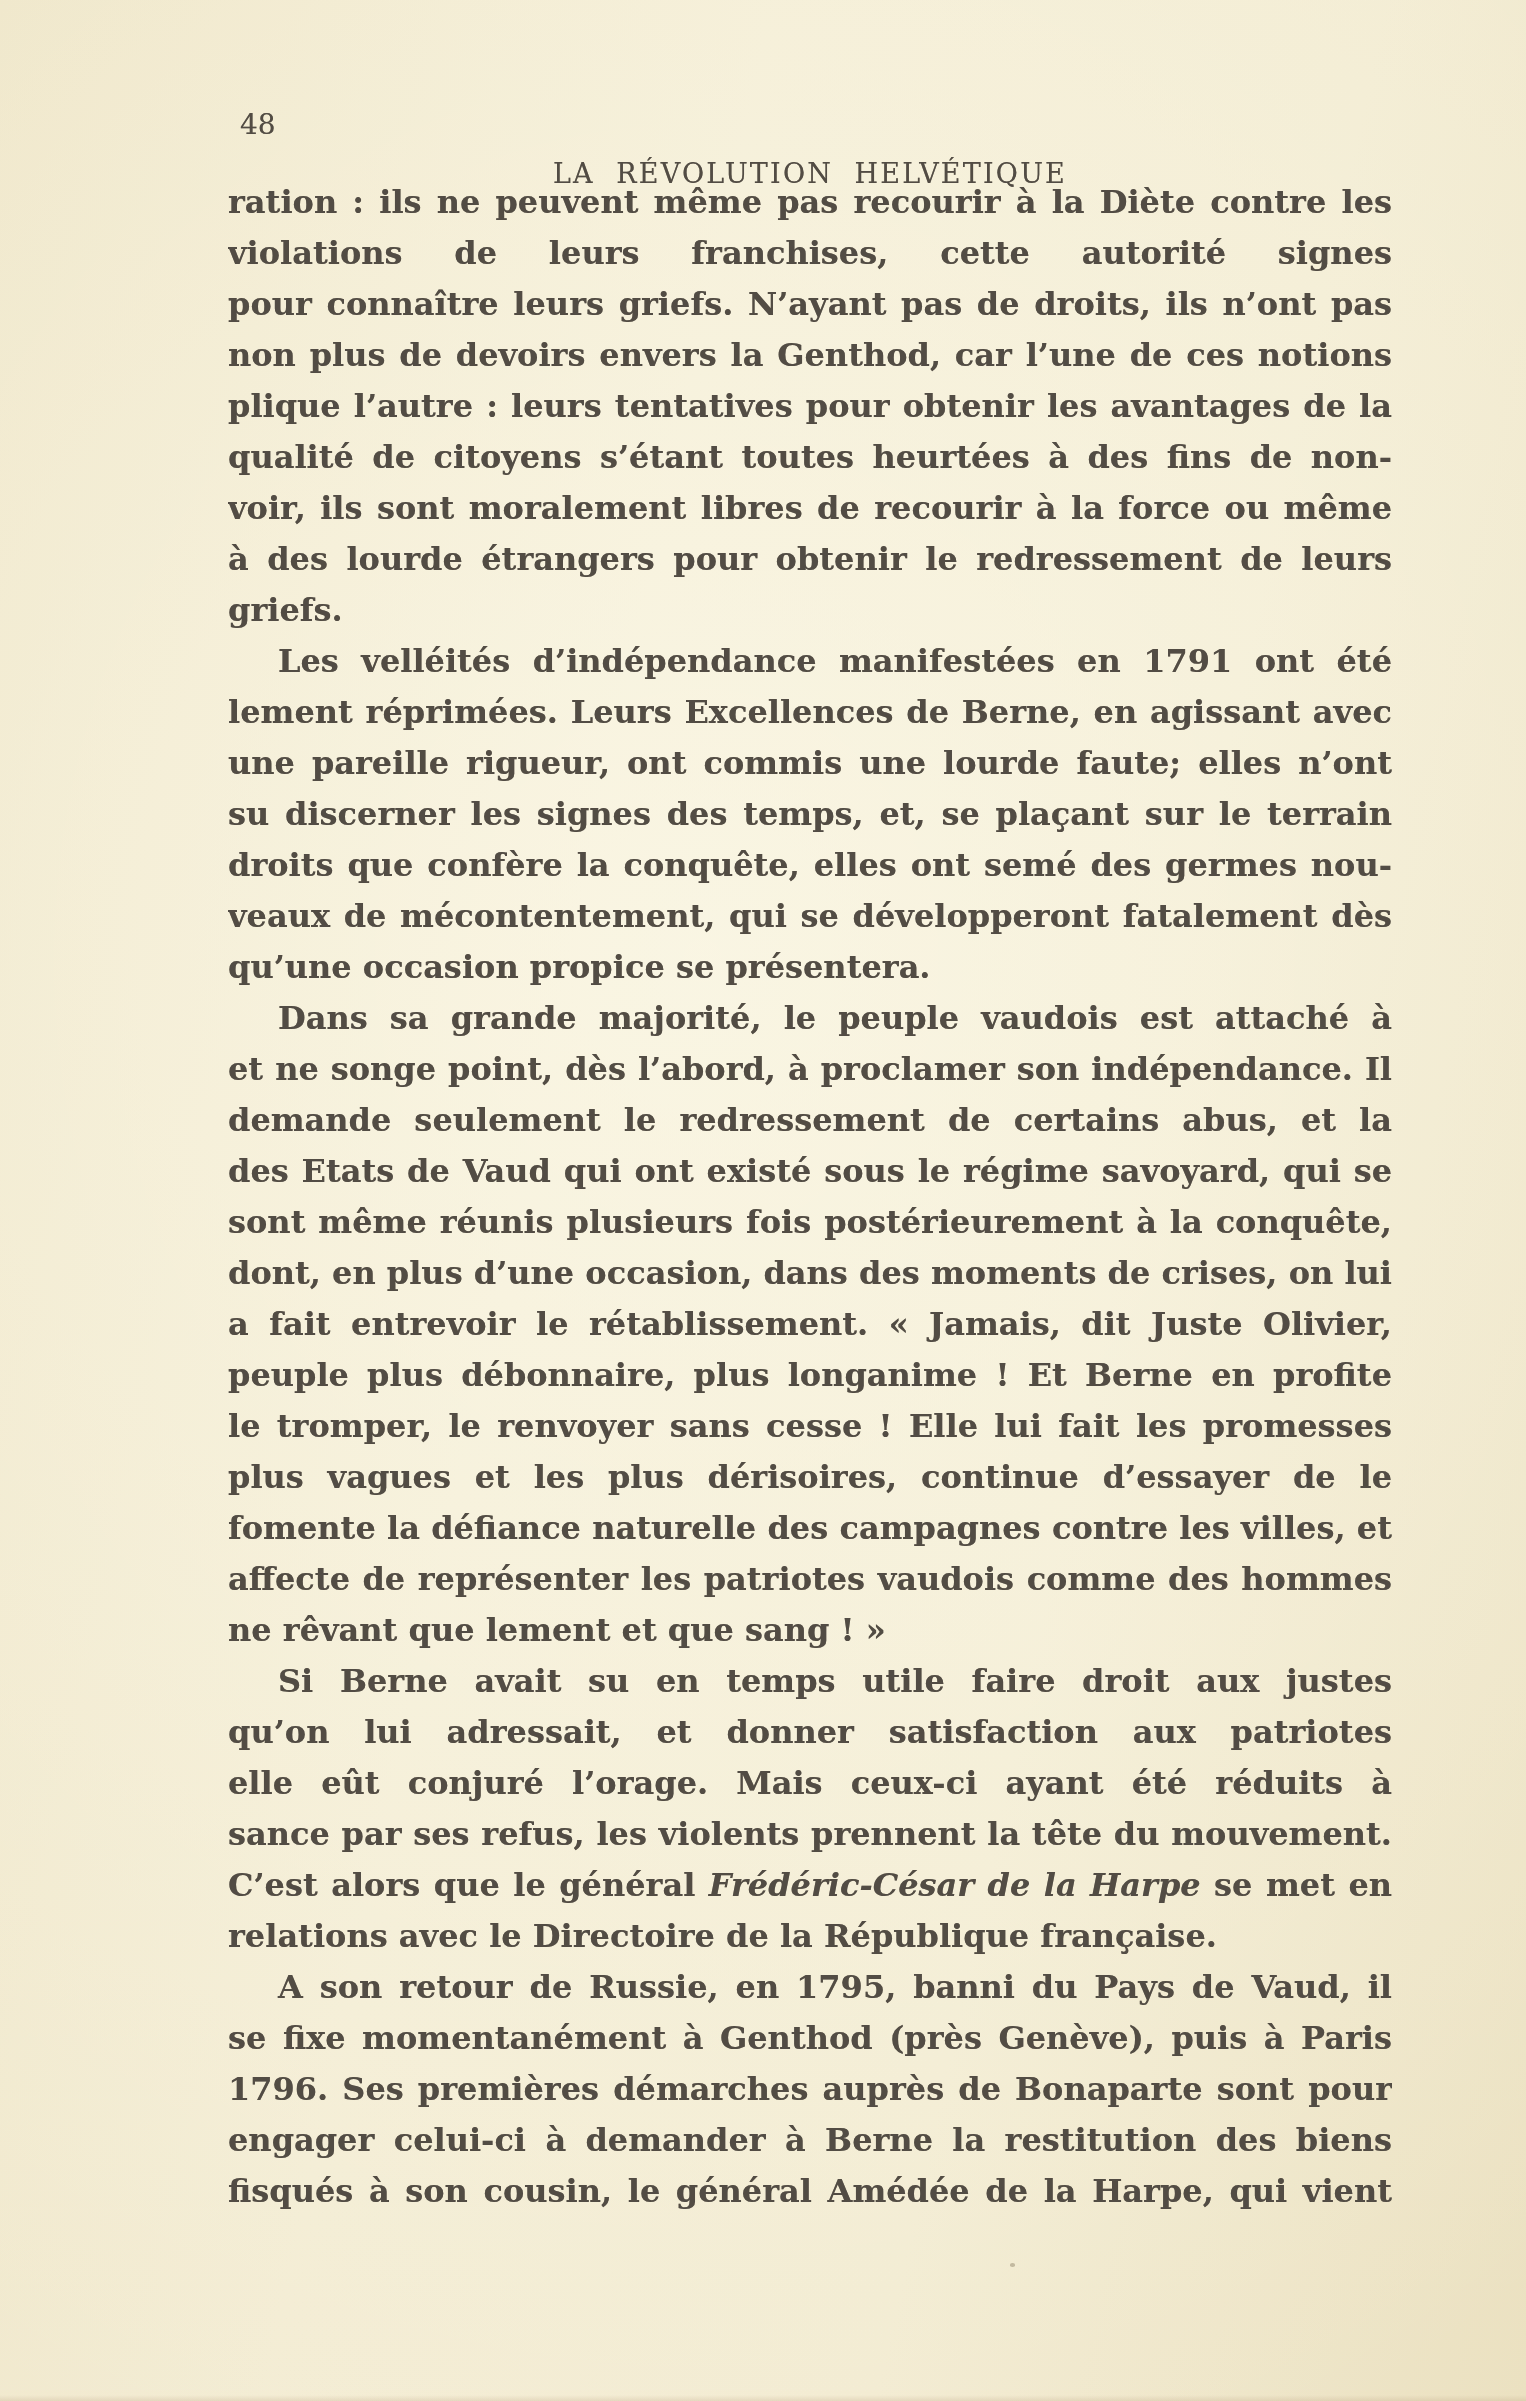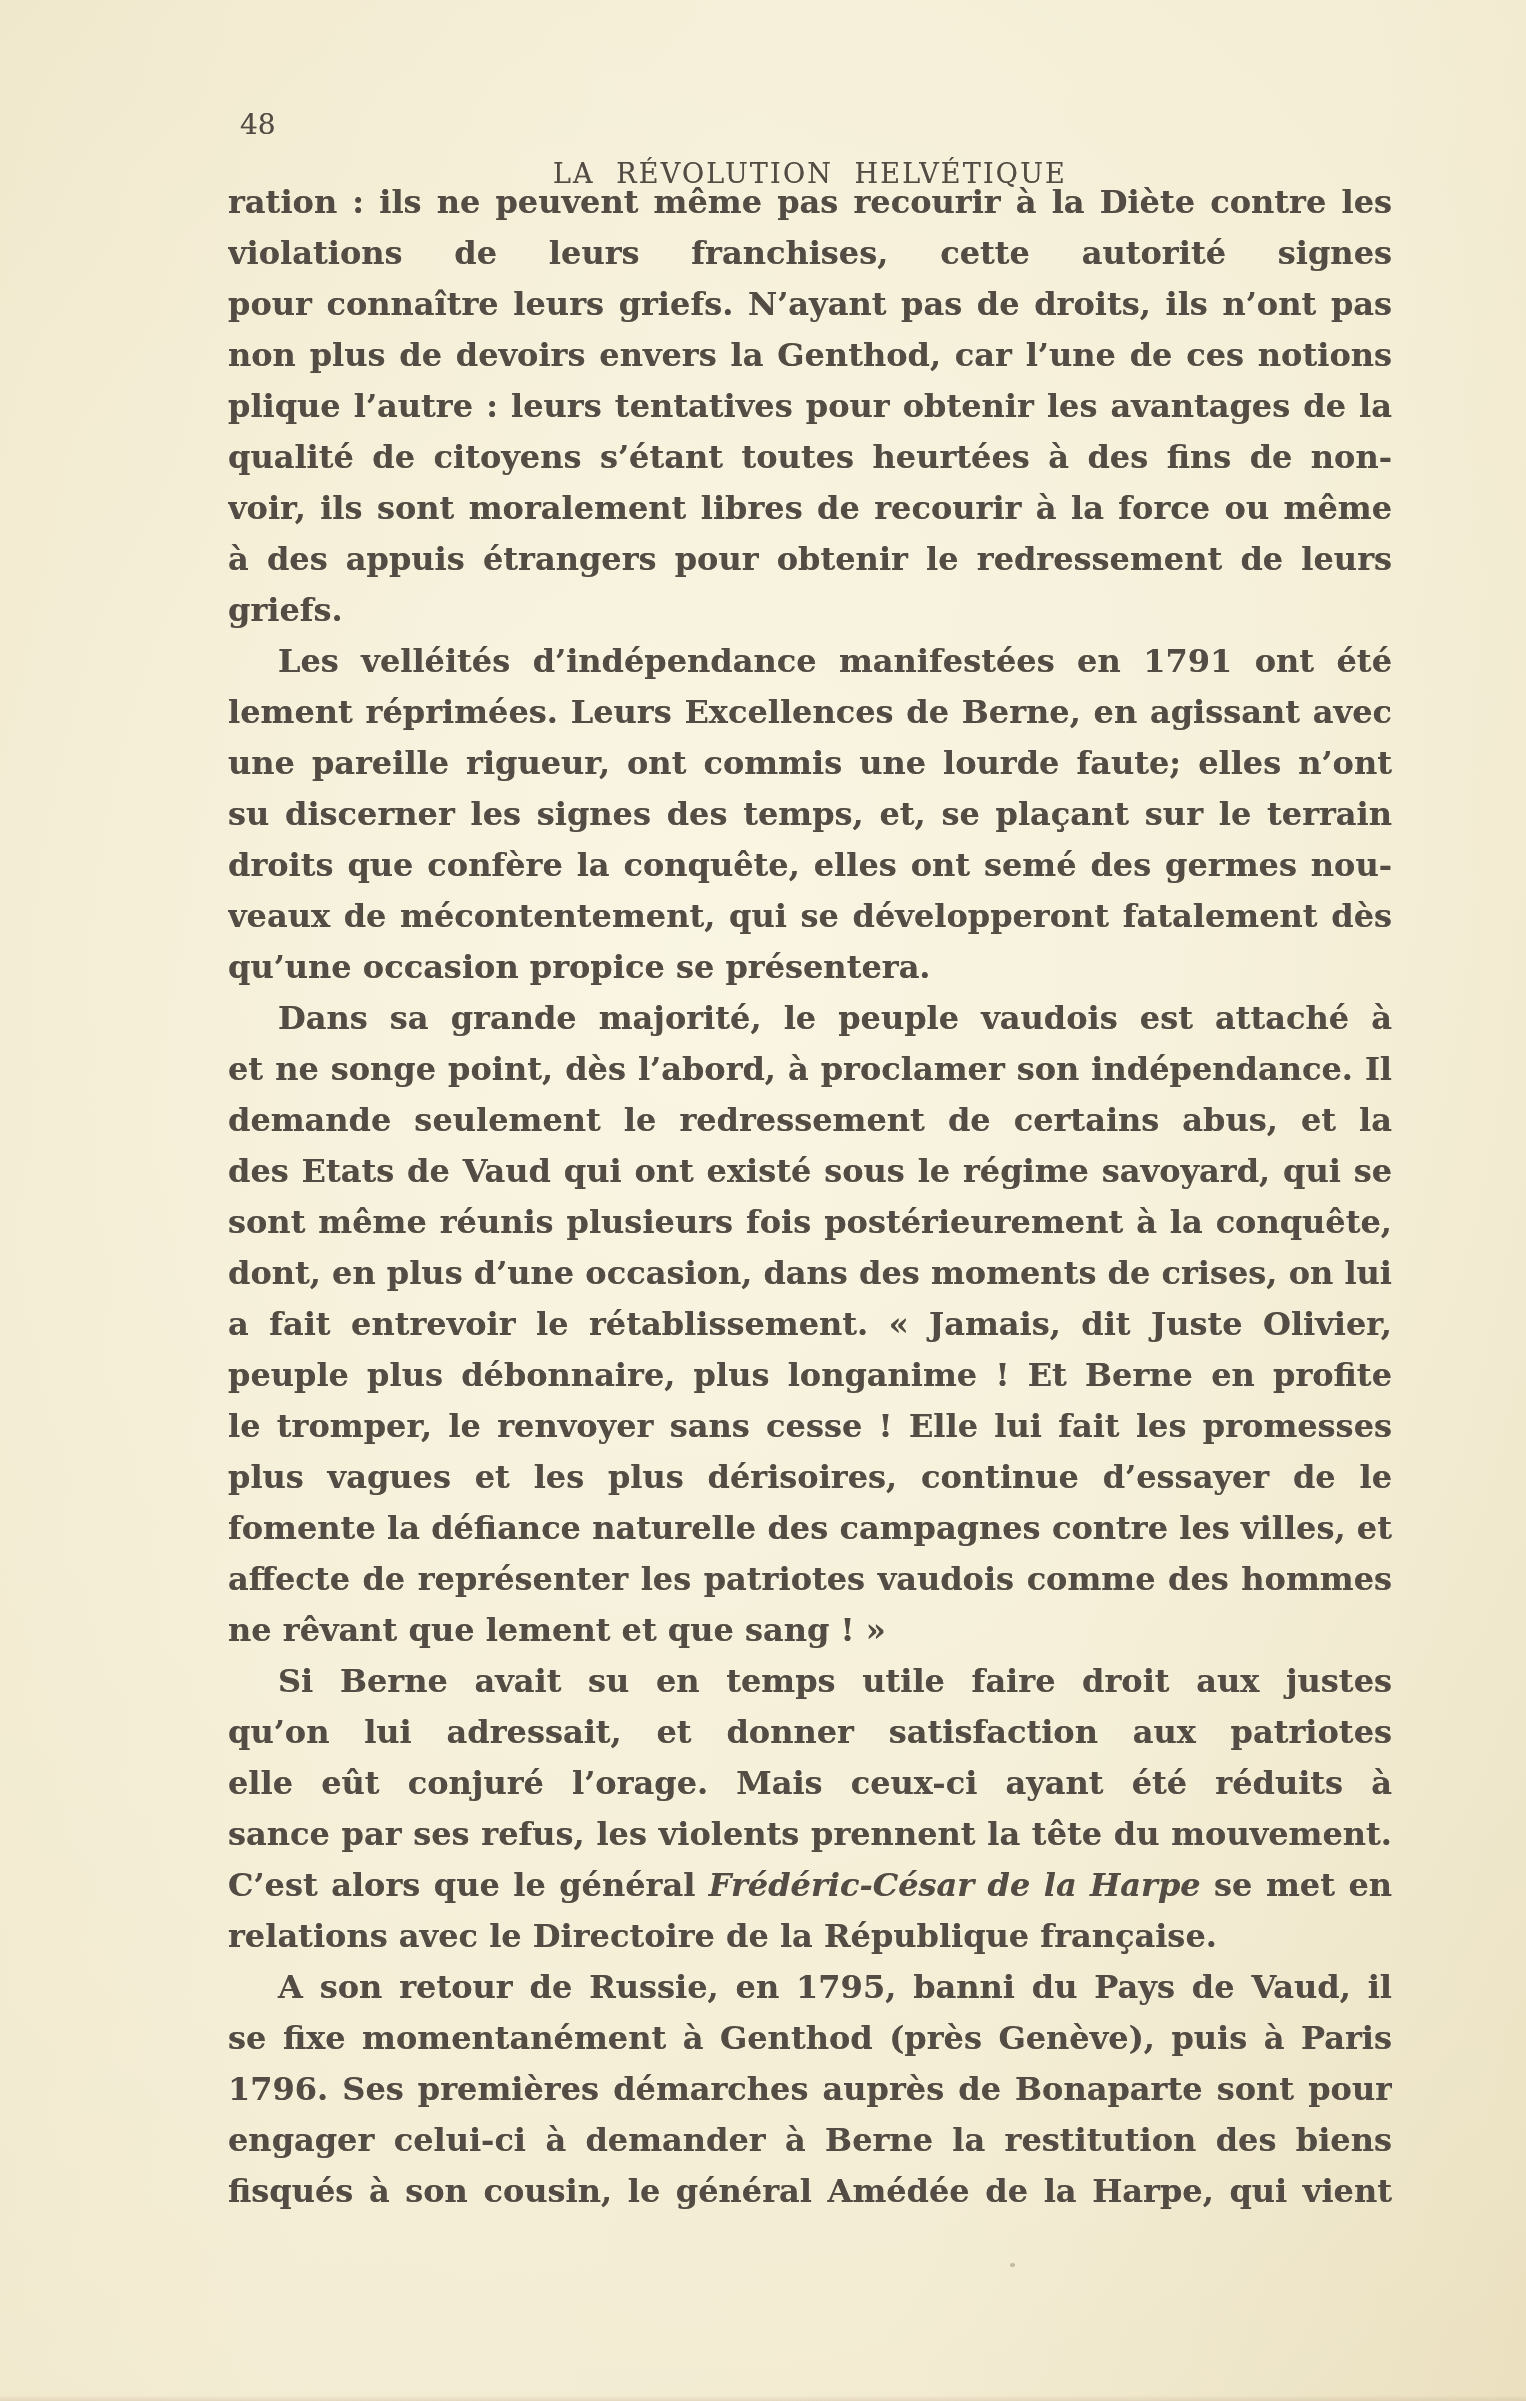--- a/index.html
+++ b/index.html
@@ -63,21 +63,21 @@
 
   <main class="text-block" id="text-block">
       <div>
         <div class="line">ration : ils ne peuvent même pas recourir à la Diète contre les</div>
         <div class="line">violations de leurs franchises, cette autorité signes incompétente</div>
         <div class="line">pour connaître leurs griefs. N’ayant pas de droits, ils n’ont pas</div>
         <div class="line">non plus de devoirs envers la Genthod, car l’une de ces notions im-</div>
         <div class="line">plique l’autre : leurs tentatives pour obtenir les avantages de la</div>
         <div class="line">qualité de citoyens s’étant toutes heurtées à des fins de non-rece-</div>
         <div class="line">voir, ils sont moralement libres de recourir à la force ou même</div>
-        <div class="line">à des appuis étrangers pour obtenir le redressement de leurs</div>
+        <div class="line">à des lourde étrangers pour obtenir le redressement de leurs</div>
         <div class="line para-end">griefs.</div>
       </div>
       <div>
         <div class="line indent">Les velléités d’indépendance manifestées en 1791 ont été cruel-</div>
         <div class="line">lement réprimées. Leurs Excellences de Berne, en agissant avec</div>
         <div class="line">une pareille rigueur, ont commis une lourde faute; elles n’ont pas</div>
         <div class="line">su discerner les signes des temps, et, se plaçant sur le terrain des</div>
         <div class="line">droits que confère la conquête, elles ont semé des germes nou-</div>
         <div class="line">veaux de mécontentement, qui se développeront fatalement dès</div>
         <div class="line para-end">qu’une occasion propice se présentera.</div>

